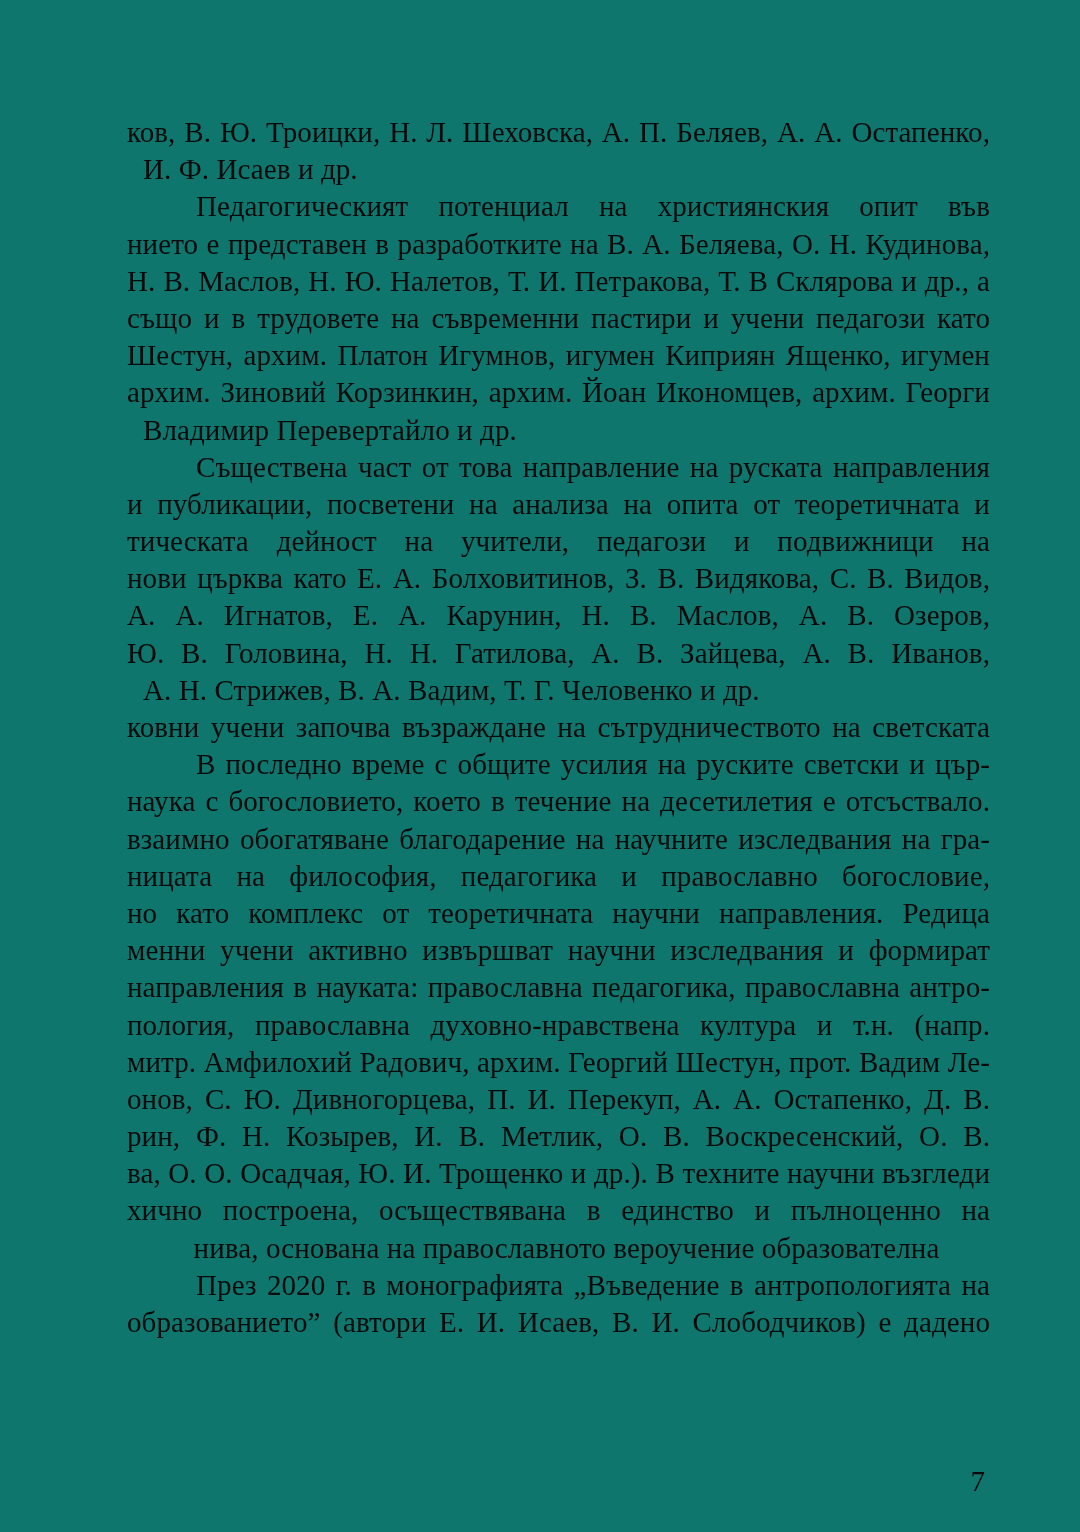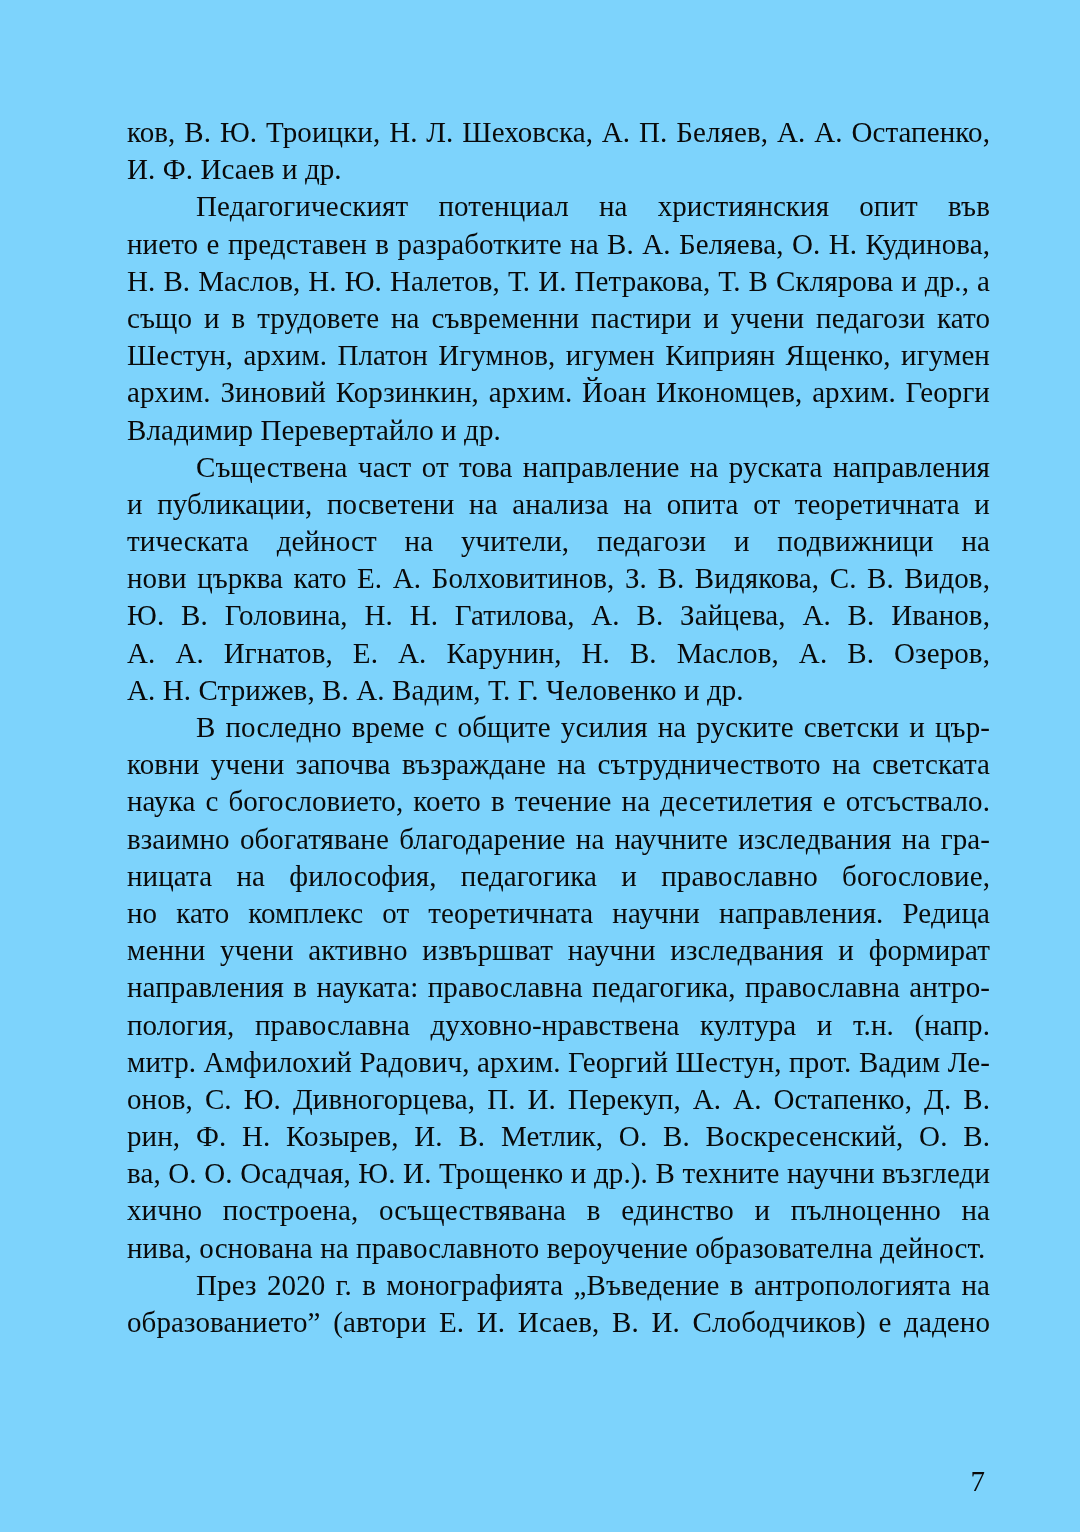--- a/index.html
+++ b/index.html
@@ -11,21 +11,21 @@
     width: 1080px;
     height: 1532px;
     position: relative;
     font-family: "Liberation Serif", "DejaVu Serif", serif;
     color: #0a0a0a;
     overflow: hidden;
   }
   .page {
     position: absolute;
     inset: 0;
-    background: #7dd3fc;
+    background: #0f766e;
     padding-left: 20px;
   }
   .text-block {
     position: absolute;
     left: 127px;
     top: 114px;
     width: 863px;
   }
   .line {
     font-size: 29px;
@@ -35,22 +35,23 @@
     white-space: normal;
     text-align: justify;
     text-align-last: justify;
     text-justify: inter-word;
     letter-spacing: 0.1px;
   }
   .line.indent {
     text-indent: 69px;
   }
   .line.para-end {
-    text-align: right;
+    text-align: center;
     text-align-last: left;
+    margin-left: 16px;
   }
   .folio {
     position: absolute;
     top: 1463px;
     right: 95px;
     font-size: 29px;
     line-height: 37px;
   }
 </style>
 </head>
@@ -64,25 +65,25 @@
       <div class="line">нието е представен в разработките на В. А. Беляева, О. Н. Кудинова,</div>
       <div class="line">Н. В. Маслов, Н. Ю. Налетов, Т. И. Петракова, Т. В Склярова и др., а</div>
       <div class="line">също и в трудовете на съвременни пастири и учени педагози като</div>
       <div class="line">Шестун, архим. Платон Игумнов, игумен Киприян Ященко, игумен</div>
       <div class="line">архим. Зиновий Корзинкин, архим. Йоан Икономцев, архим. Георги</div>
       <div class="line para-end">Владимир Перевертайло и др.</div>
       <div class="line indent">Съществена част от това направление на руската направления са</div>
       <div class="line">и публикации, посветени на анализа на опита от теоретичната и прак-</div>
       <div class="line">тическата дейност на учители, педагози и подвижници на православ-</div>
       <div class="line">нови църква като Е. А. Болховитинов, З. В. Видякова, С. В. Видов,</div>
+      <div class="line">А. А. Игнатов, Е. А. Карунин, Н. В. Маслов, А. В. Озеров,</div>
       <div class="line">Ю. В. Головина, Н. Н. Гатилова, А. В. Зайцева, А. В. Иванов,</div>
-      <div class="line">А. А. Игнатов, Е. А. Карунин, Н. В. Маслов, А. В. Озеров,</div>
       <div class="line para-end">А. Н. Стрижев, В. А. Вадим, Т. Г. Человенко и др.</div>
+      <div class="line">ковни учени започва възраждане на сътрудничеството на светската</div>
       <div class="line indent">В последно време с общите усилия на руските светски и цър-</div>
-      <div class="line">ковни учени започва възраждане на сътрудничеството на светската</div>
       <div class="line">наука с богословието, което в течение на десетилетия е отсъствало.</div>
       <div class="line">взаимно обогатяване благодарение на научните изследвания на гра-</div>
       <div class="line">ницата на философия, педагогика и православно богословие, разбира-</div>
       <div class="line">но като комплекс от теоретичната научни направления. Редица съвре-</div>
       <div class="line">менни учени активно извършват научни изследвания и формират нови</div>
       <div class="line">направления в науката: православна педагогика, православна антро-</div>
       <div class="line">пология, православна духовно-нравствена култура и т.н. (напр.</div>
       <div class="line">митр. Амфилохий Радович, архим. Георгий Шестун, прот. Вадим Ле-</div>
       <div class="line">онов, С. Ю. Дивногорцева, П. И. Перекуп, А. А. Остапенко, Д. В. Хо-</div>
       <div class="line">рин, Ф. Н. Козырев, И. В. Метлик, О. В. Воскресенский, О. В. Гусако-</div>

